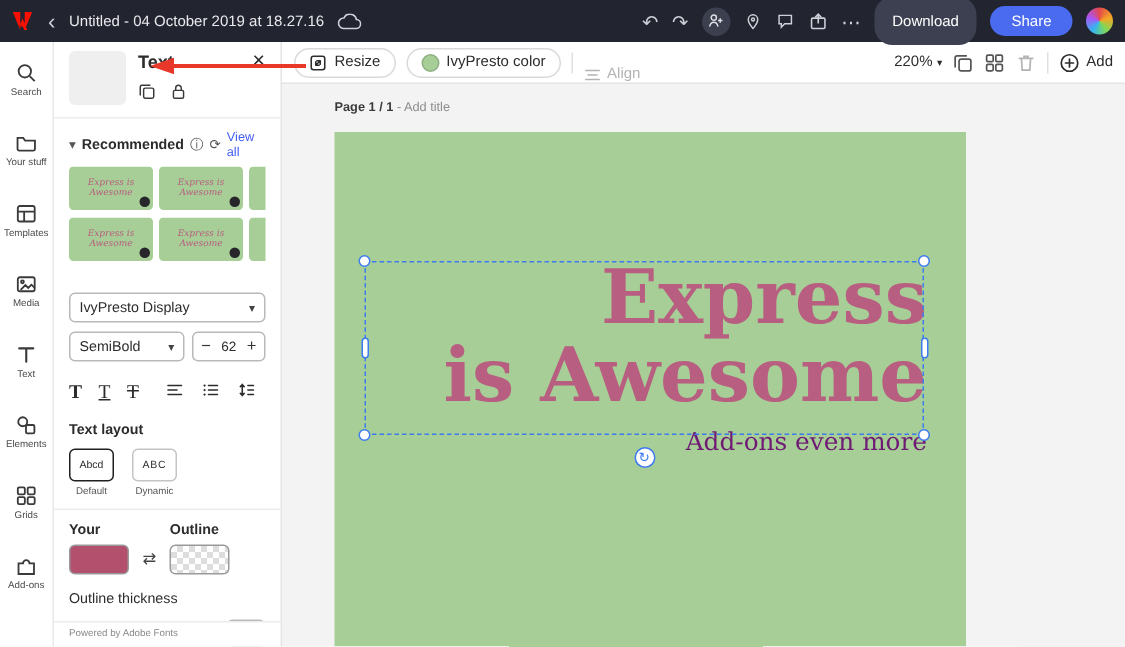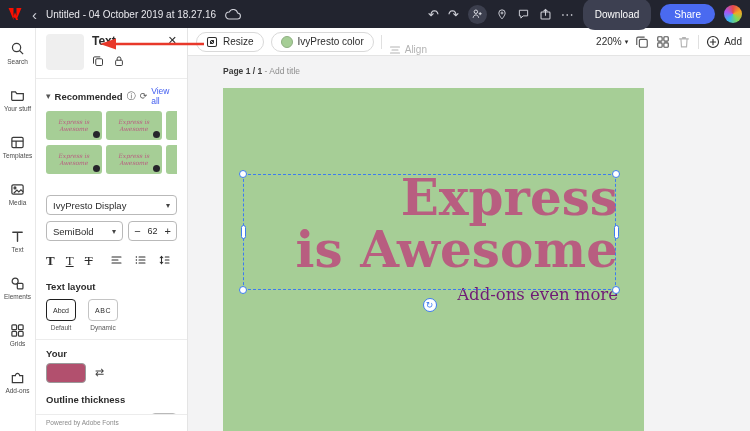--- a/index.html
+++ b/index.html
@@ -339,23 +339,27 @@
   </div>
 
   <div class="divider"></div>
 
   <div class="fillrow">
     <div class="fillcol">
       <span class="swlabel">Your</span>
       <span class="swatch fill"></span>
     </div>
     <span class="swap">⇄</span>
-  </div>
-
-  <div class="sec-title" style="font-weight:bold;">Outline thickness</div>
+    <div class="fillcol">
+      <span class="swlabel">Outline</span>
+      <span class="swatch checker"></span>
+    </div>
+  </div>
+
+  <div class="sec-title" style="font-weight:normal;">Outline thickness</div>
   <div class="sliderow">
     <div class="slide-track">
       <span class="knob"></span>
     </div>
     <div class="valbox">0</div>
   </div>
 
   <div class="divider"></div>
 
   <div class="p-footer">Powered by Adobe Fonts</div>

